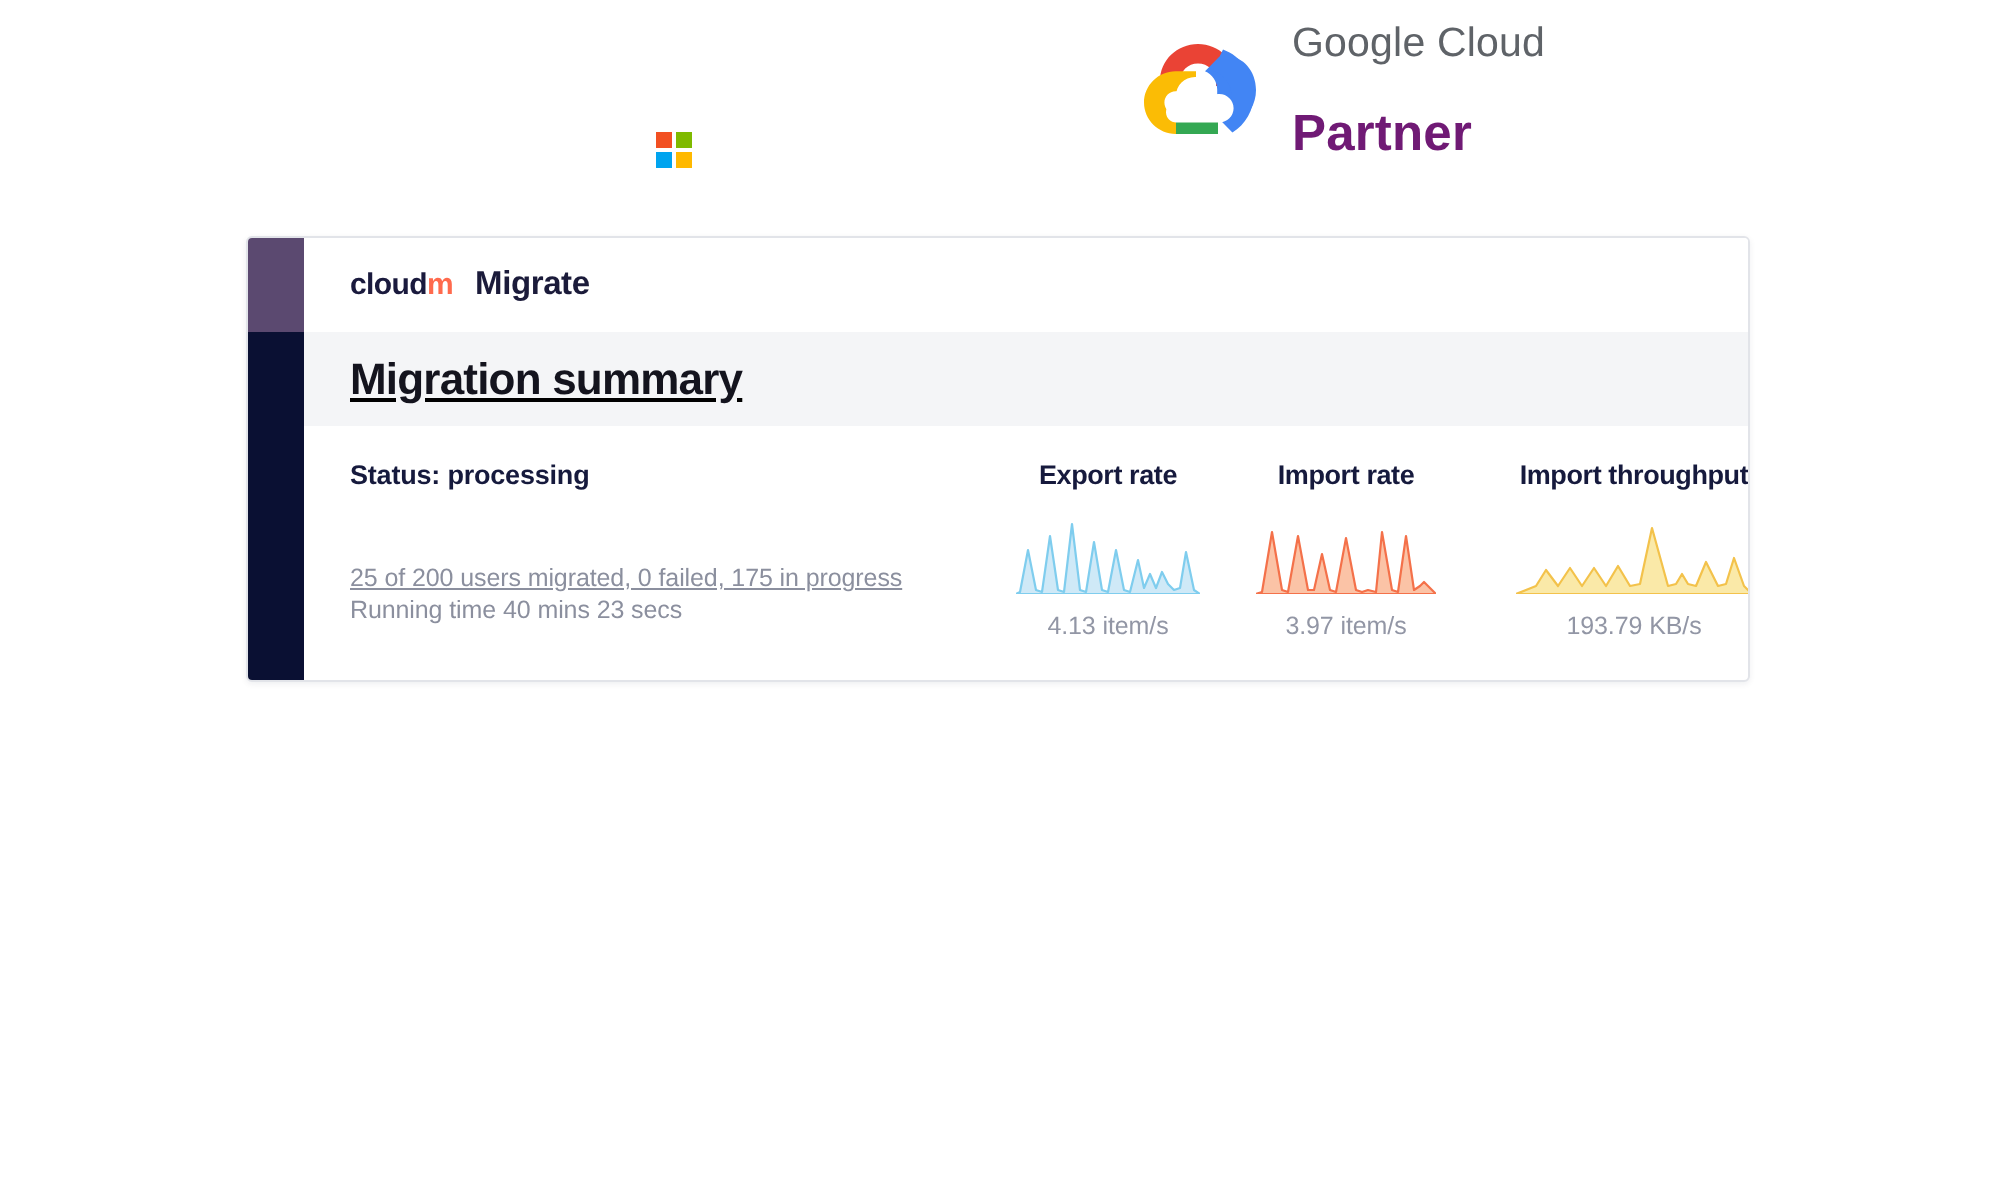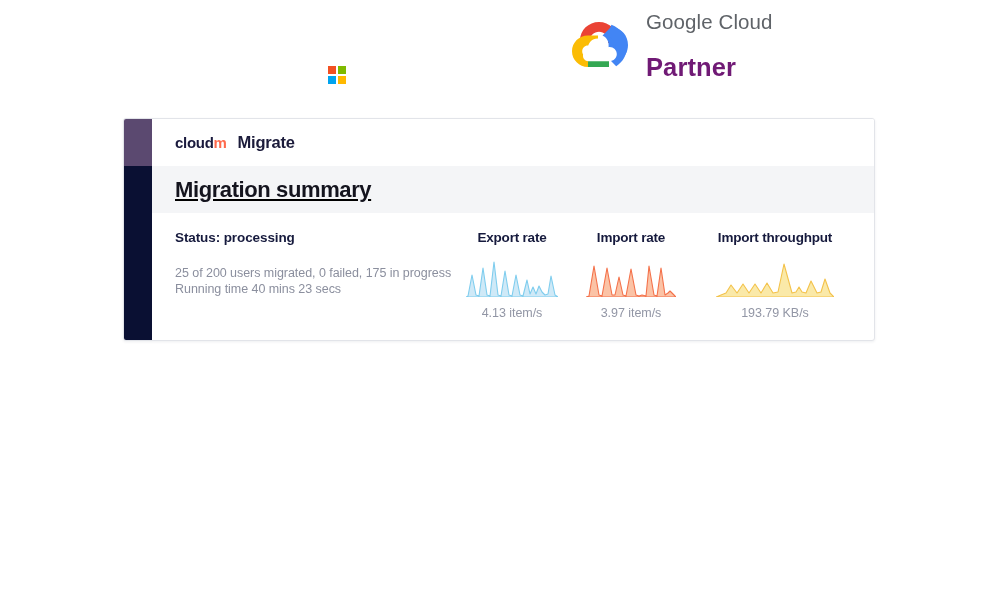--- a/index.html
+++ b/index.html
@@ -134,41 +134,42 @@
     color: #14141e;
     letter-spacing: -0.4px;
   }
 
   
   #card-content {
     flex: 1;
     display: flex;
     padding: 17px 0 0 0;
     box-sizing: border-box;
+    gap: 42px;
   }
 
   #status-block {
     width: 300px;
     flex: 0 0 300px;
     padding-left: 23px;
     box-sizing: border-box;
   }
   #status-line {
     font-size: 13.5px;
     font-weight: 700;
     color: #161a3d;
     letter-spacing: -0.1px;
   }
   .status-detail {
     font-size: 12.5px;
     color: #8b8f9e;
     letter-spacing: -0.05px;
     line-height: 16px;
   }
-  #status-detail-1 { margin-top: 20px; }
+  #status-detail-1 { margin-top: 36px; text-decoration: underline; }
 
   
   #metrics {
     flex: 1;
     display: flex;
     gap: 0px;
   }
   .metric {
     display: flex;
     flex-direction: column;

